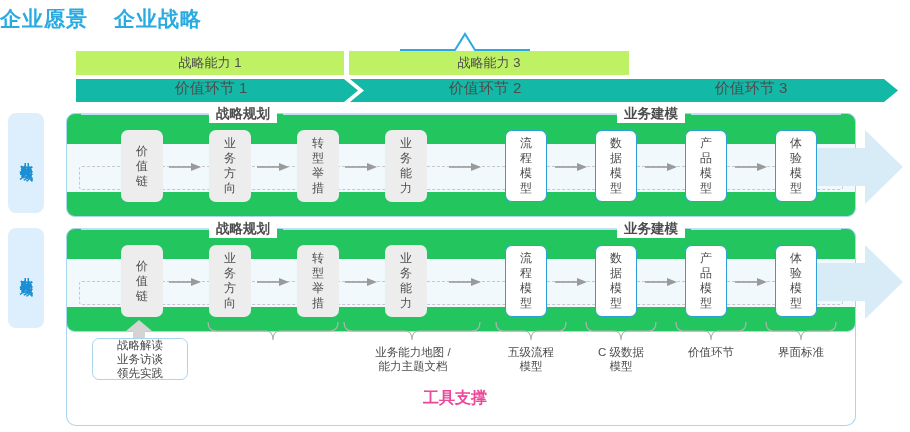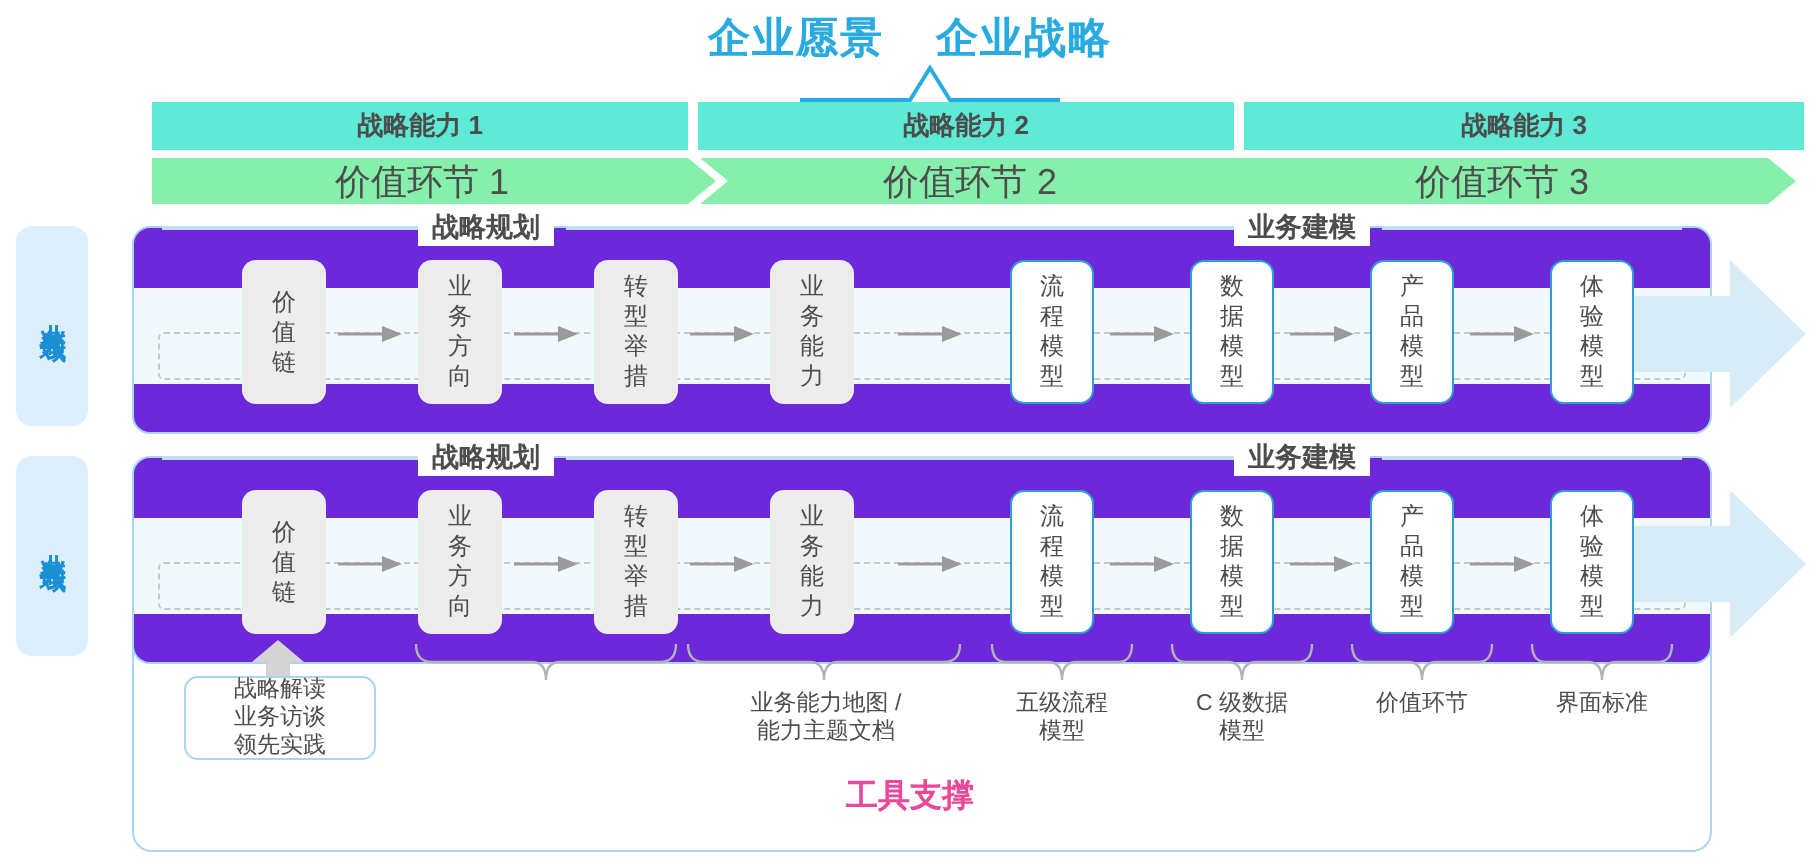--- a/index.html
+++ b/index.html
@@ -8,44 +8,44 @@
     background: #ffffff;
     font-family: "Liberation Sans", "DejaVu Sans", sans-serif;
     overflow: hidden;
     position: relative;
   }
   #stage { position:absolute; left:0; top:0; width:910px; height:432px; }
 
   
   .title-row {
     position:absolute; left:0; top:4px; width:910px; height:30px;
-    display:flex; justify-content:center; align-items:center; gap:26px;
+    display:flex; justify-content:flex-start; align-items:center; gap:26px;
   }
   .title-txt {
     color:#29abe2; font-size:21px; font-weight:bold; letter-spacing:1px;
     white-space:nowrap;
   }
   .title-connector { position:absolute; left:400px; top:30px; width:130px; height:26px; }
 
   
   .cap-bars { position:absolute; left:76px; top:51px; width:826px; height:24px; display:flex; gap:5px; }
   .cap-bar {
-    background:#5eead4; display:flex; align-items:center; justify-content:center;
-    font-size:13px; font-weight:bold; color:#4d4d4d; white-space:nowrap;
+    background:#bef264; display:flex; align-items:center; justify-content:center;
+    font-size:13px; font-weight:normal; color:#4d4d4d; white-space:nowrap;
   }
   .cap-bar.c1 { width:268px; }
   .cap-bar.c2 { width:268px; }
   .cap-bar.c3 { width:280px; }
 
   
   .vc-row { position:absolute; left:76px; top:79px; width:830px; height:23px; }
   .vc-seg {
-    position:absolute; top:0; height:23px; background:#86efac;
+    position:absolute; top:0; height:23px; background:#14b8a6;
     display:flex; justify-content:center;
-    font-size:18px; color:#4d4d4d; white-space:nowrap;
+    font-size:15px; color:#4d4d4d; white-space:nowrap;
   }
   .vc-seg .vc-label { position:relative; left:-6px; }
   .vc-seg.v1 { left:0; width:282px; clip-path: polygon(0 0, 268px 0, 282px 50%, 268px 100%, 0 100%); }
   .vc-seg.v2 { left:274px; width:282px; clip-path: polygon(0 0, 268px 0, 282px 50%, 268px 100%, 0 100%, 14px 50%); }
   .vc-seg.v3 { left:540px; width:282px; clip-path: polygon(0 0, 268px 0, 282px 50%, 268px 100%, 0 100%, 14px 50%); }
 
   
   .domain-tag {
     position:absolute; left:8px; width:36px; height:100px;
     background:#ddeffc; border-radius:8px;
@@ -54,21 +54,21 @@
   .domain-tag span {
     writing-mode: vertical-rl;
     font-size:13px; font-weight:bold; color:#1b8fd4; letter-spacing:2px;
   }
   .domain-tag.d1 { top:113px; }
   .domain-tag.d2 { top:228px; }
 
   
   .domain-row {
     position:absolute; left:66px; width:790px; height:104px;
-    border:1px solid #a9d5ef; border-radius:9px; background:#6d28d9;
+    border:1px solid #a9d5ef; border-radius:9px; background:#22c55e;
   }
   .domain-row.r1 { top:113px; }
   .domain-row.r2 { top:228px; }
 
   .band { position:absolute; left:0; top:30px; width:100%; height:48px; background:#f2f9fd; }
   .dash-line { position:absolute; left:12px; top:52px; width:764px; height:24px; border:1px dashed #c8c8c8; border-radius:3px; }
 
   .bigarrow { position:absolute; right:-48px; top:12px; width:96px; height:82px; }
 
   
@@ -128,21 +128,20 @@
   <div class="title-row">
     <div class="title-txt">企业愿景</div>
     <div class="title-txt">企业战略</div>
   </div>
   <svg class="title-connector" viewBox="0 0 130 26">
     <polyline points="0,20 55,20 65,4 75,20 130,20" fill="none" stroke="#29abe2" stroke-width="2"></polyline>
   </svg>
 
   <div class="cap-bars">
     <div class="cap-bar c1">战略能力 1</div>
-    <div class="cap-bar c2">战略能力 2</div>
     <div class="cap-bar c3">战略能力 3</div>
   </div>
 
   <div class="vc-row">
     <div class="vc-seg v1">
         <span class="vc-label">价值环节 1</span>
       </div>
     <div class="vc-seg v2">
         <span class="vc-label">价值环节 2</span>
       </div>

